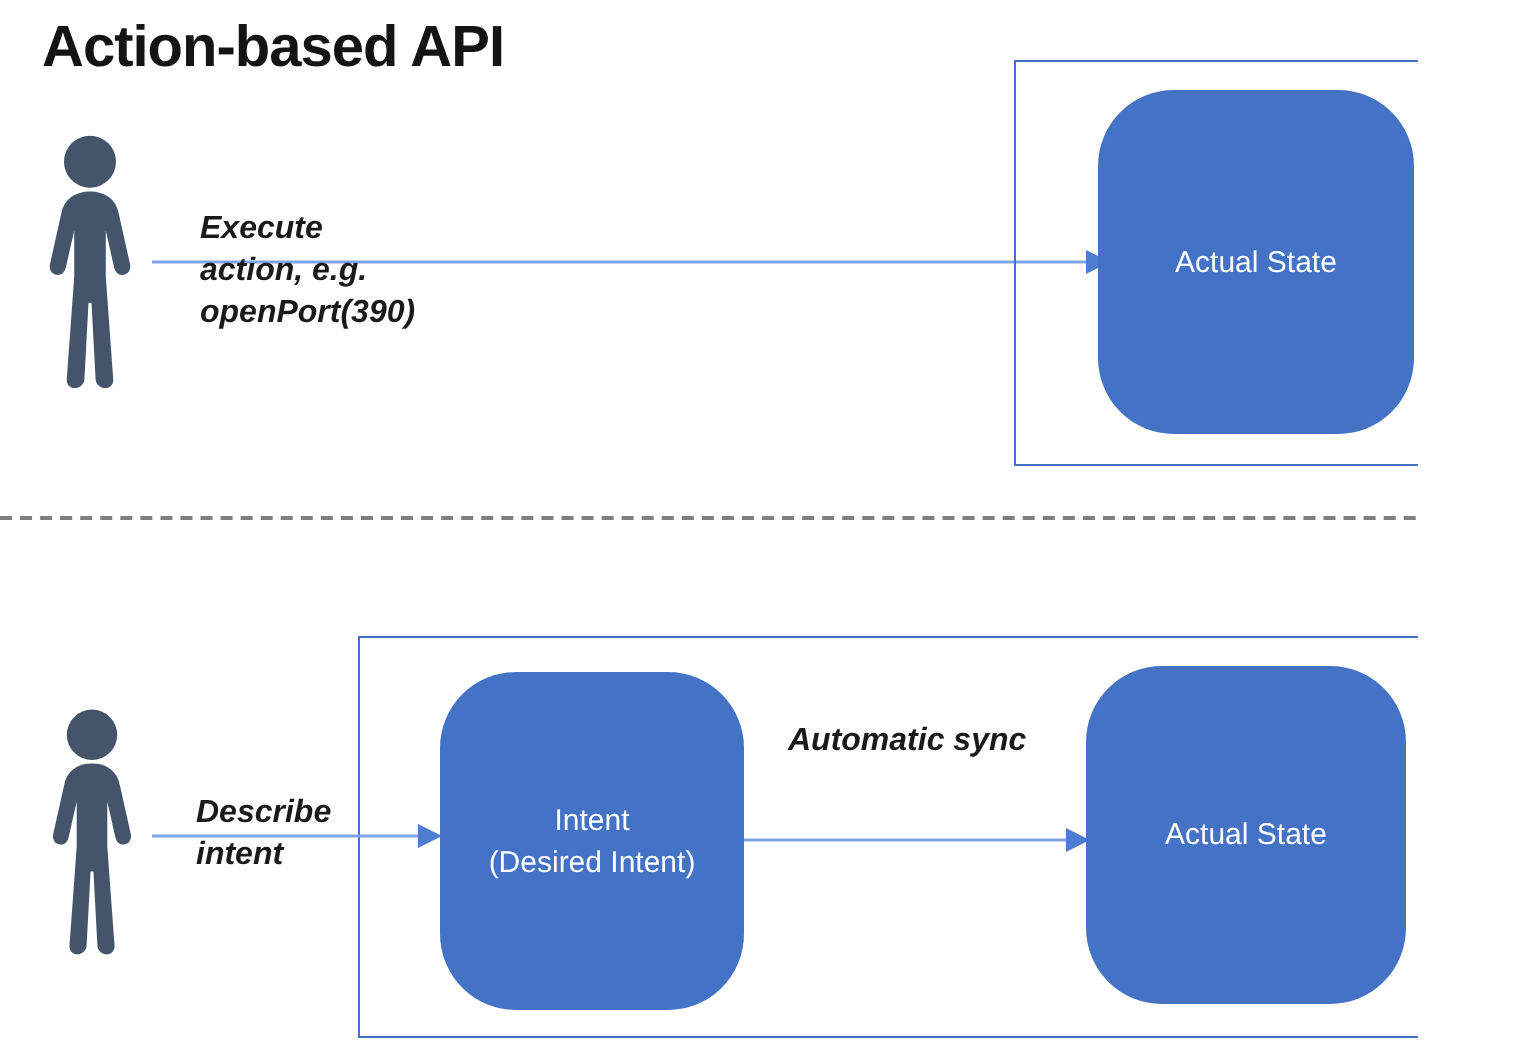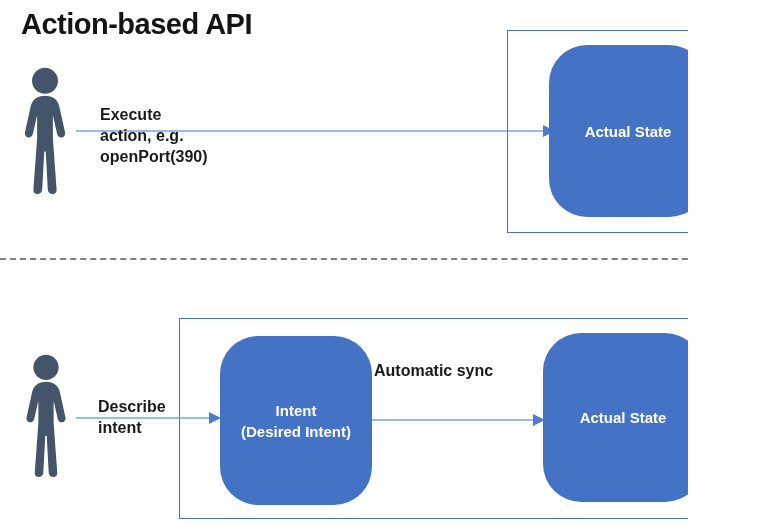--- a/index.html
+++ b/index.html
@@ -12,55 +12,57 @@
     --divider:#7f7f7f;
     --box-label-text:#ffffff;
   }
   html,body{margin:0;padding:0;background:#fff;}
   #canvas{
     position:relative;
     width:688px;height:529px;
     background:#fff;
     overflow:hidden;
     font-family:"Liberation Sans", sans-serif;
+    padding-left:21px;
   }
   .section-title{
     position:absolute;
     font-size:29px;
     font-weight:700;
     color:var(--title-text);
     letter-spacing:-0.5px;
     white-space:nowrap;
   }
   .person{position:absolute;}
   .person svg{display:block;width:100%;height:100%;}
   .note{
     position:absolute;
     font-size:16px;
     font-weight:600;
     color:#1a1a1a;
     line-height:21px;
     white-space:nowrap;
+    font-style:italic;
   }
   .outer-rect{
     position:absolute;
     border:1.5px solid var(--box-border);
     background:transparent;
   }
   .state-box{
     position:absolute;
     background:var(--box-fill);
     border-radius:38px;
     display:flex;
     flex-direction:column;
     align-items:center;
     justify-content:center;
     color:var(--box-label-text);
     font-size:15px;
-    font-weight:700;
+    font-weight:400;
     text-align:right;
     line-height:21px;
   }
   .arrow{position:absolute;}
   .arrow svg{display:block;}
   .divider{
     position:absolute;
     left:0;width:758px;height:0;
     border-top:2px dashed var(--divider);
   }
@@ -120,21 +122,21 @@
   <div class="note" style="left:98px;top:396px;">
     <div>Describe</div>
     <div>intent</div>
   </div>
 
   <div class="state-box" style="left:220px;top:336px;width:152px;height:169px;">
     <div>Intent</div>
     <div>(Desired Intent)</div>
   </div>
 
-  <div class="note" style="left:374px;top:360px;">
+  <div class="note" style="left:394px;top:360px;">
     <div>Automatic sync</div>
   </div>
 
   <div class="arrow" style="left:372px;top:412px;width:174px;height:16px;">
     <svg width="174" height="16">
       <line x1="0" y1="8" x2="162" y2="8" stroke="var(--arrow-line)" stroke-width="1.6"></line>
       <polygon points="161,2 173,8 161,14" fill="var(--arrow-head)"></polygon>
     </svg>
   </div>
 

